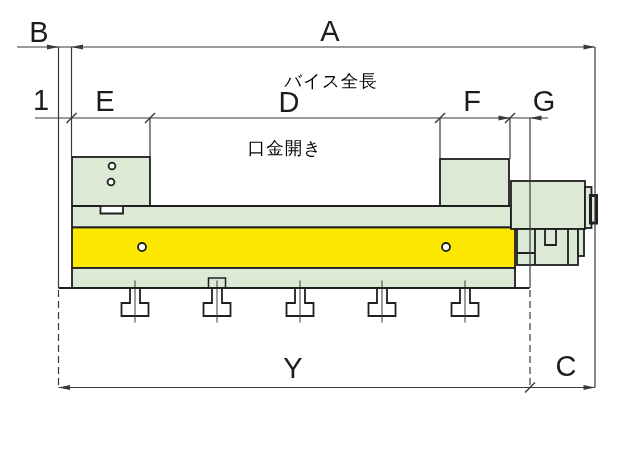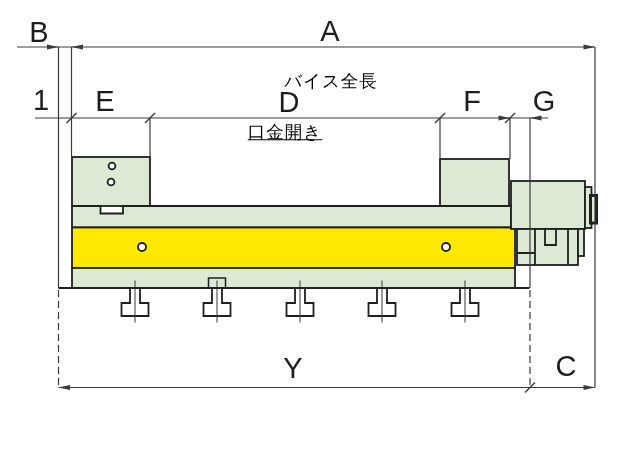--- a/index.html
+++ b/index.html
@@ -125,15 +125,15 @@
   <span class="dl" style="left:330px;top:31px;">A</span>
   <span class="dl" style="left:41px;top:100px;">1</span>
   <span class="dl" style="left:105px;top:101px;">E</span>
   <span class="dl" style="left:289px;top:102px;">D</span>
   <span class="dl" style="left:472px;top:101px;">F</span>
   <span class="dl" style="left:544px;top:101px;">G</span>
   <span class="dl" style="left:293px;top:368px;">Y</span>
   <span class="dl" style="left:566px;top:366px;">C</span>
 
   <span class="cap" style="left:331px;top:67px;">バイス全長</span>
-  <span class="cap" style="left:285px;top:118px;text-decoration:underline;">口金開き</span>
+  <span class="cap" style="left:285px;top:134px;">口金開き</span>
 
 </div>
 
 </body></html>

